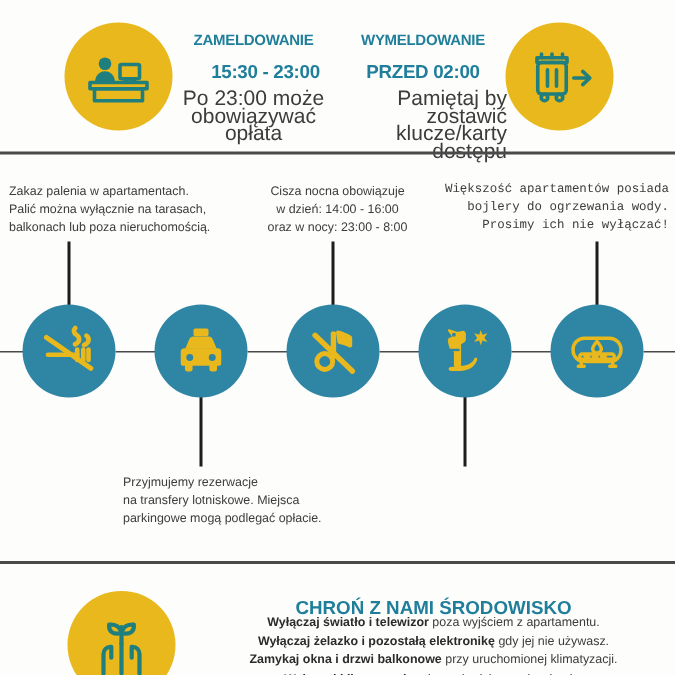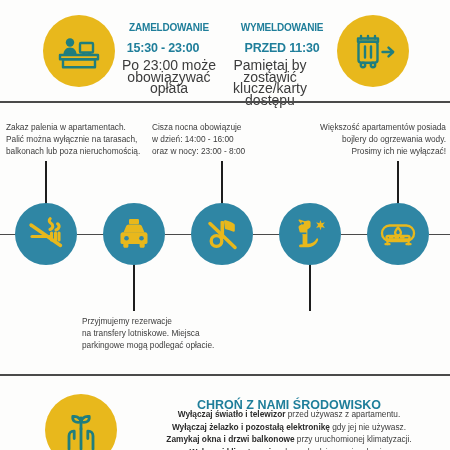--- a/index.html
+++ b/index.html
@@ -80,22 +80,22 @@
   
   #sec-rules { position: absolute; left: 0; top: 103px; width: 450px; height: 270px; }
 
   .rule-text {
     position: absolute;
     font-size: 8.3px;
     line-height: 12px;
     color: #3c3c3c;
   }
   #txt-smoking { left: 6px;   top: 18px; width: 160px; text-align: left; }
-  #txt-quiet   { left: 152px; top: 18px; width: 146px; }
-  #txt-boiler  { left: 296px; top: 18px; width: 150px; text-align: right; }
+  #txt-quiet   { left: 152px; top: 18px; width: 146px; text-align: center; }
+  #txt-boiler  { left: 296px; top: 18px; width: 150px; text-align: right; font-family: Liberation Mono, monospace; }
   #txt-taxi    { left: 82px;  top: 212px; width: 160px; text-align: left; }
   #txt-pets    { left: 232px; top: 212px; width: 168px; text-align: center; }
 
   .icon-circle { top: 100px; width: 62px; height: 62px; }
   #ic-1 { left: 15px; }
   #ic-2 { left: 103px; }
   #ic-3 { left: 191px; }
   #ic-4 { left: 279px; }
   #ic-5 { left: 367px; }
 
@@ -154,25 +154,25 @@
             <rect x="5" y="24" width="38" height="4.2"></rect>
             <rect x="8" y="28.2" width="32" height="8"></rect>
           </g>
         </svg>
       </span>
     </div>
 
     <div id="ci-col-a" class="col-head ci-title">ZAMELDOWANIE</div>
     <div id="ci-col-b" class="col-head ci-title">WYMELDOWANIE</div>
 
-    <div class="col-head ci-time" style="left:108px;width:110px;">15:30 - 23:00</div>
-    <div class="col-head ci-time" style="left:226px;width:112px;">PRZED 11:30</div>
+    <div class="col-head ci-time" style="left:122px;width:110px;">15:30 - 23:00</div>
+    <div class="col-head ci-time" style="left:226px;width:112px;">PRZED 02:00</div>
 
     <div class="ci-note" style="left:114px;width:110px;">Po 23:00 może<br>obowiązywać opłata</div>
-    <div class="ci-note" style="left:214px;width:112px;">Pamiętaj by zostawić<br>klucze/karty dostępu</div>
+    <div class="ci-note" style="left:226px;width:112px;text-align:right;">Pamiętaj by zostawić<br>klucze/karty dostępu</div>
 
     <div id="bag-circle" class="circle gold">
       <span>
         <svg width="50" height="42" viewBox="0 0 50 42">
           <g fill="none" stroke="#1f7e7e" stroke-width="2.4" stroke-linecap="round" stroke-linejoin="round">
             <path d="M13 8.5v-2.5M20 8.5v-2.5M27 8.5v-2.5"></path>
             <rect x="10" y="8.5" width="20" height="3.2"></rect>
             <rect x="10.5" y="11.7" width="19" height="21" rx="2.6"></rect>
             <path d="M17 16.5v11M23 16.5v11"></path>
             <circle cx="15" cy="35" r="2.2"></circle>
@@ -296,20 +296,20 @@
             <path d="M13 44V31c0-2.7 2-4.8 4.6-4.8h.6v7.3"></path>
             <path d="M37 44V31c0-2.7-2-4.8-4.6-4.8h-.6v7.3"></path>
             <path d="M25 24v20"></path>
           </g>
         </svg>
       </span>
     </div>
 
     <div id="eco-title">CHROŃ Z NAMI ŚRODOWISKO</div>
     <div id="eco-lines">
-        <div><span class="b">Wyłączaj światło i telewizor</span><span> przed używasz z apartamentu.</span></div>
+        <div><span class="b">Wyłączaj światło i telewizor</span><span> poza wyjściem z apartamentu.</span></div>
         <div><span class="b">Wyłączaj żelazko i pozostałą elektronikę</span><span> gdy jej nie używasz.</span></div>
         <div><span class="b">Zamykaj okna i drzwi balkonowe</span><span> przy uruchomionej klimatyzacji.</span></div>
         <div><span class="b">Wyłączaj klimatyzację</span><span> gdy wychodzisz z mieszkania.</span></div>
       </div>
   </div>
 
 </div>
 
 </body></html>

